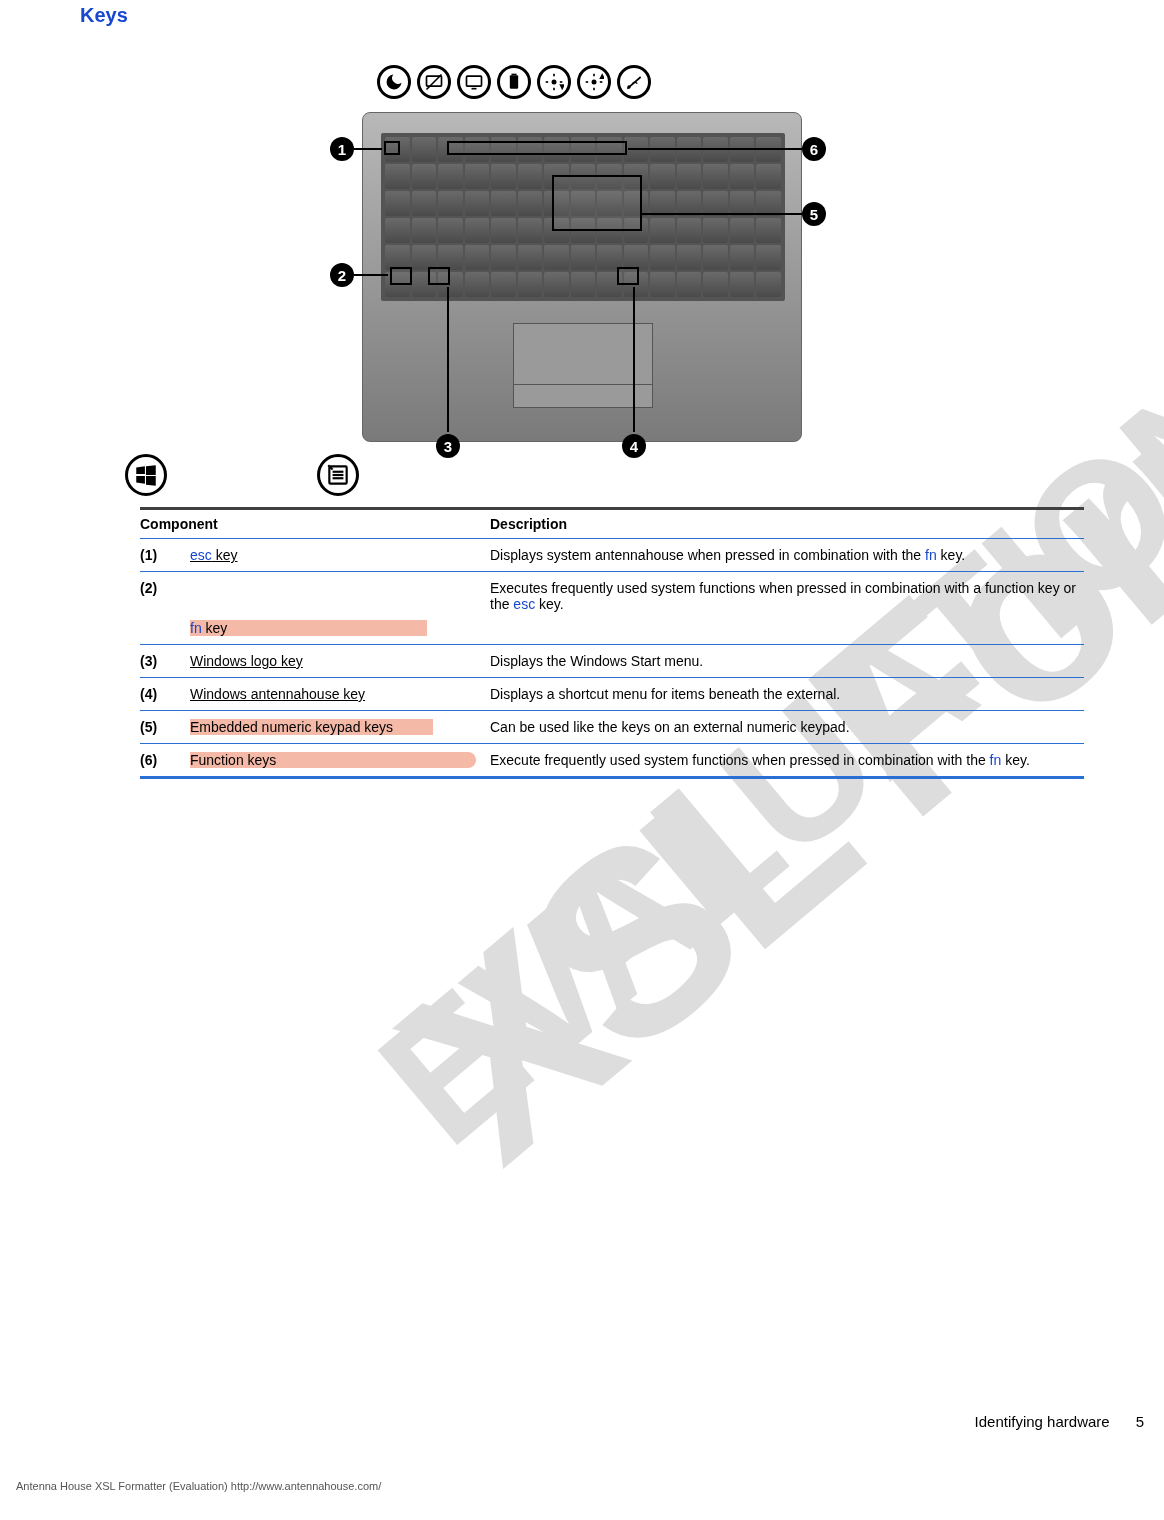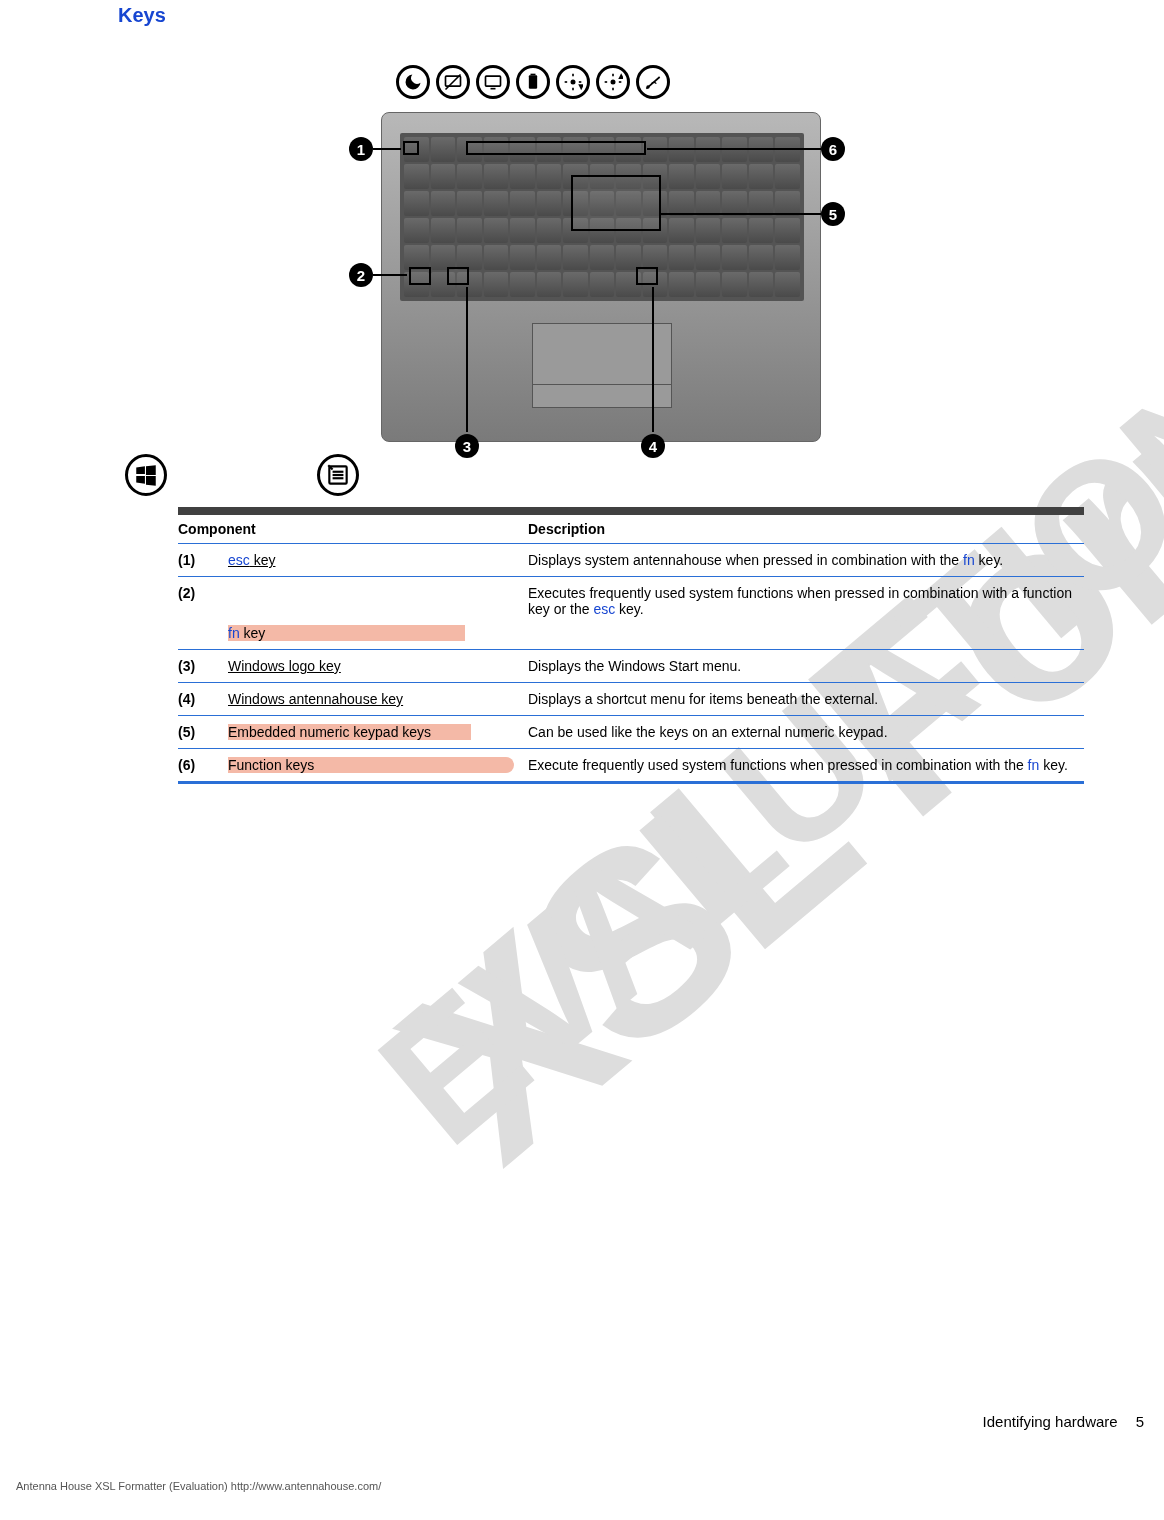--- a/index.html
+++ b/index.html
@@ -17,21 +17,21 @@
     position: absolute;
     color: #ddd;
     font-weight: bold;
     pointer-events: none;
     z-index: 0;
     white-space: nowrap;
     user-select: none;
   }
   .wm1 { top: 420px; left: 250px; font-size: 260px; transform: rotate(-40deg); letter-spacing: -10px; }
   .wm2 { top: 650px; left: 280px; font-size: 180px; transform: rotate(-40deg); letter-spacing: -5px; }
-  .content { position: relative; z-index: 1; padding-left: 38px; }
+  .content { position: relative; z-index: 1; }
   .section-title {
     font-weight: bold;
     font-size: 20px;
     color: #1746d1;
     margin: 0 0 8px 80px;
     padding-top: 4px;
   }
   .figure {
     width: 560px;
     height: 430px;
@@ -111,36 +111,36 @@
   }
   
   .tbl-wrap {
     margin: 0 80px 0 140px;
   }
   table {
     width: 100%;
     border-collapse: collapse;
     font-size: 14px;
   }
-  thead tr { border-top: 8px solid #404040; border-bottom: 1px solid #2a6fd6;}
+  thead tr { border-top: 3px solid #404040; border-bottom: 1px solid #2a6fd6;}
   th { text-align: left; font-weight: bold; padding: 6px 8px 6px 0; color:#000;}
   td { padding: 8px 8px 8px 0; vertical-align: top; color:#000;}
   tbody tr { border-bottom: 1px solid #2a6fd6; }
   tbody tr:last-child { border-bottom: 3px solid #2a6fd6; }
   .col-num { width: 50px; font-weight: bold; }
   .col-comp { width: 300px; text-decoration: underline; }
   .col-desc { }
   .link { color: #1746d1; }
   .hlspan { background: #f4b9a7; }
   
   .footer-section {
     position:absolute;
     bottom:90px; right:20px;
     font-size:15px;
-    display:flex; gap:18px;
+    display:flex; gap:26px;
   }
   .eval {
     position:absolute;
     bottom:28px; left:16px;
     font-size:11px; color:#555;
   }
   .iconrow{
     position:absolute;
     left:125px; top:454px;
     display:flex; gap:150px;

